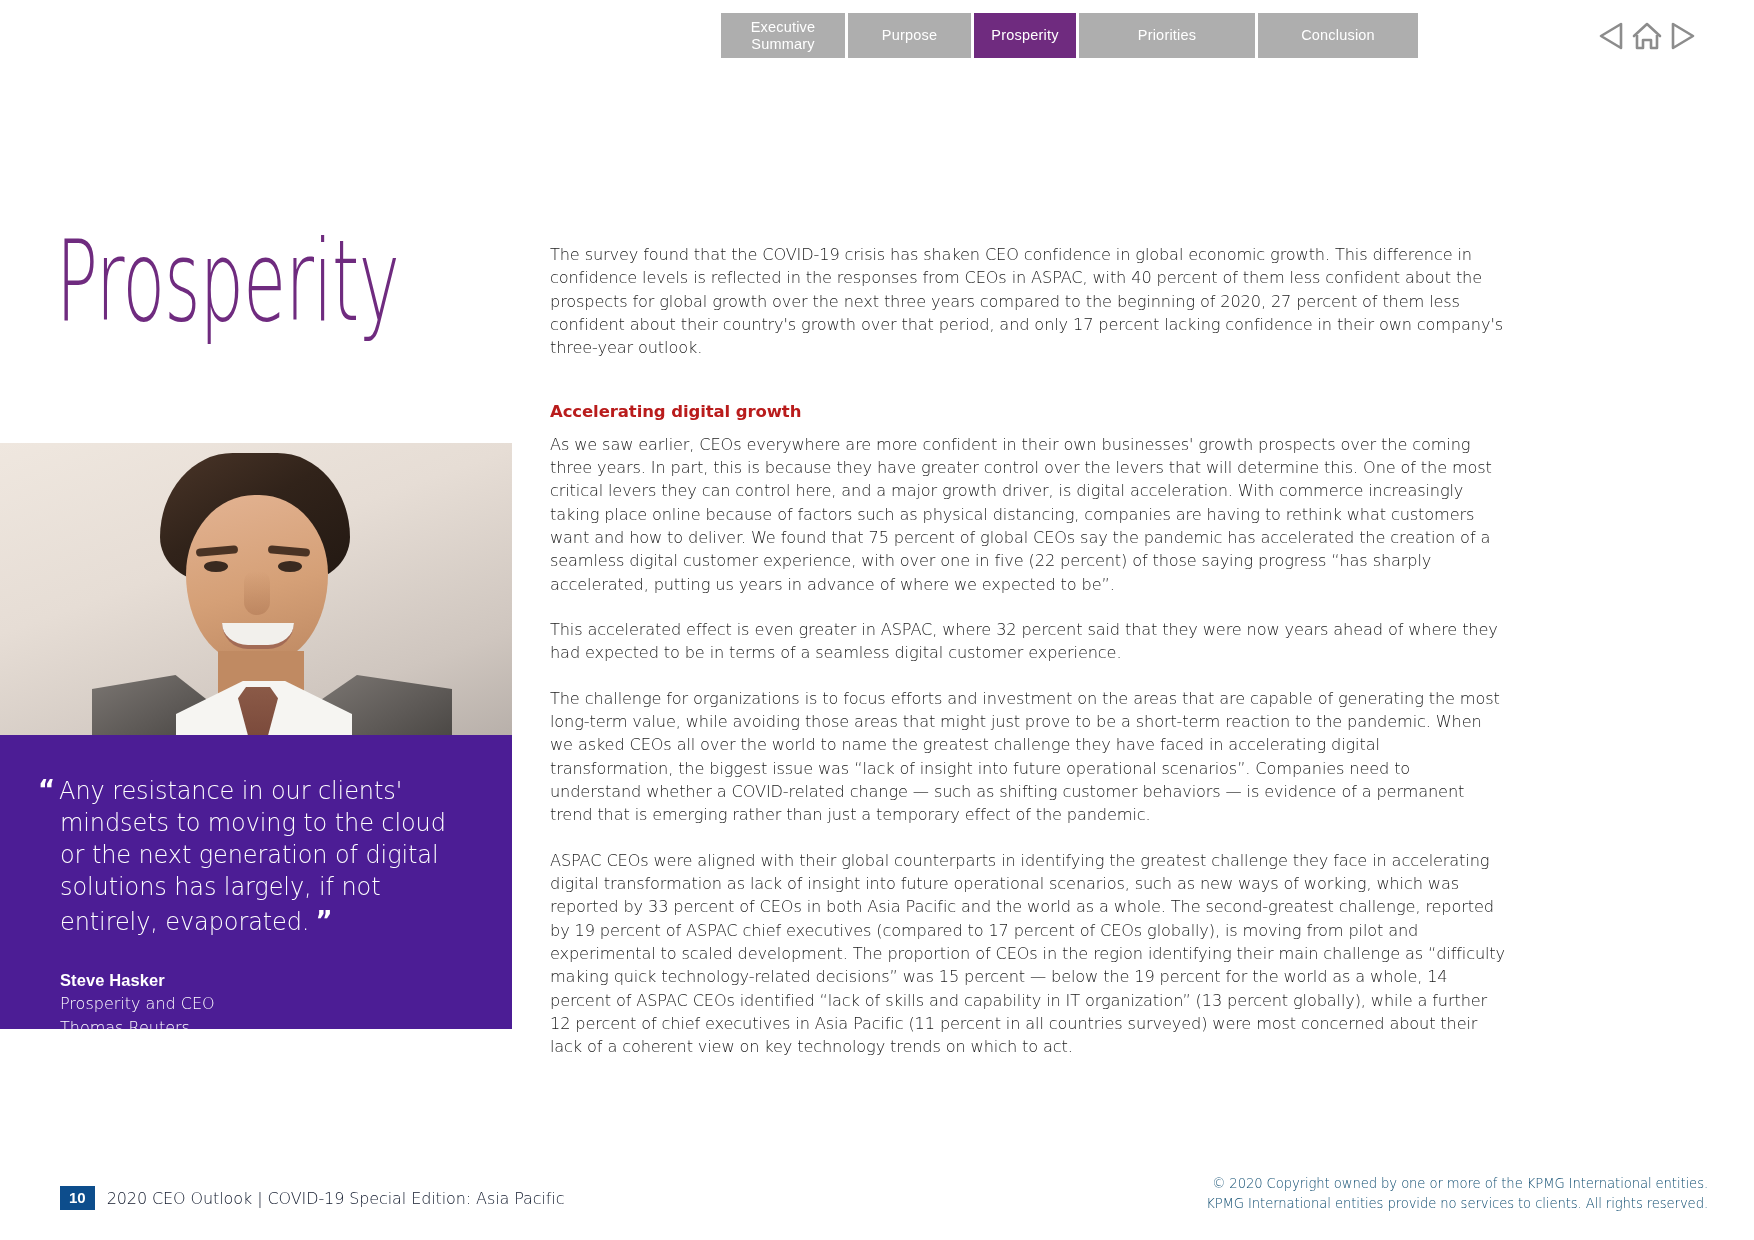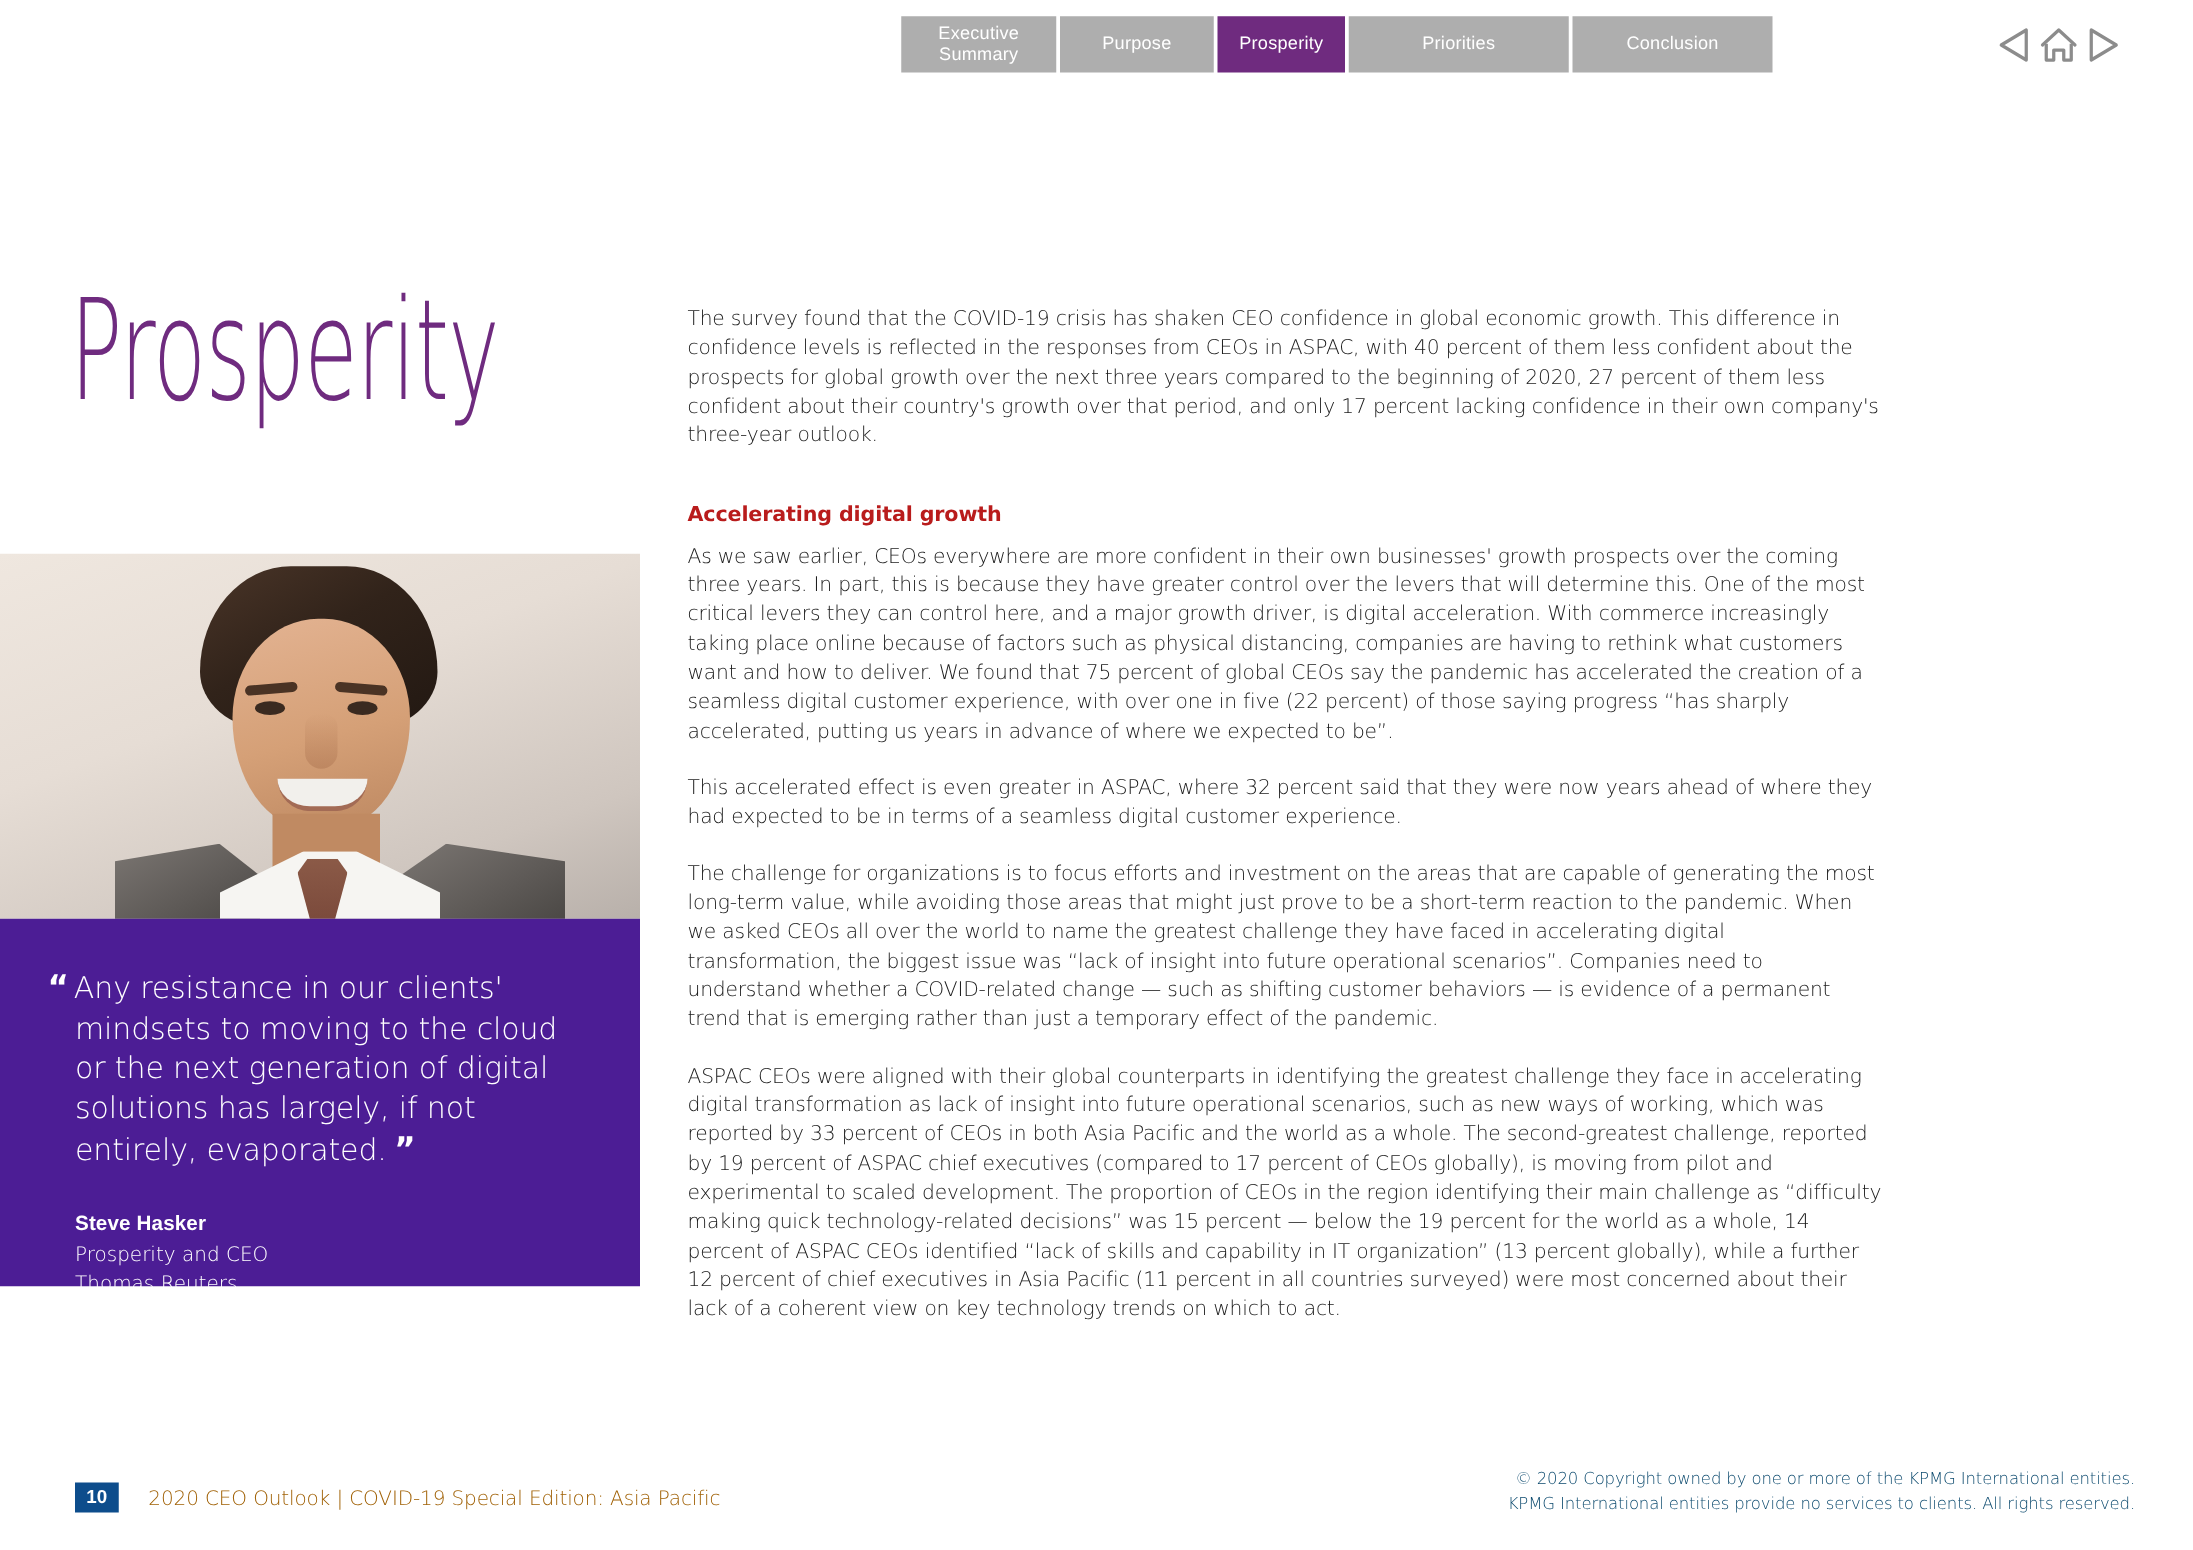--- a/index.html
+++ b/index.html
@@ -200,35 +200,35 @@
     font-weight: 700;
     color: #b91c1c;
     margin: 0 0 12px 0;
     letter-spacing: -0.1px;
   }
 
   
   #footer-left {
     position: absolute;
     left: 60px; bottom: 30px;
-    display: flex; align-items: center; gap: 24px;
+    display: flex; align-items: center; gap: 12px;
   }
   #page-number {
     background: #0d4d8c;
     color: #ffffff;
     font-size: 15px;
     font-weight: 700;
     padding: 4px 9px 5px 9px;
     line-height: 1;
   }
   #footer-title {
     font-family: "DejaVu Sans", sans-serif;
     font-size: 16px;
     font-weight: 300;
-    color: #a16207;
+    color: #0f172a;
     letter-spacing: -0.1px;
   }
   #footer-right {
     position: absolute;
     right: 46px; bottom: 26px;
     text-align: right;
   }
   #footer-right div {
     font-family: "DejaVu Sans", sans-serif;
     font-size: 13.2px;

